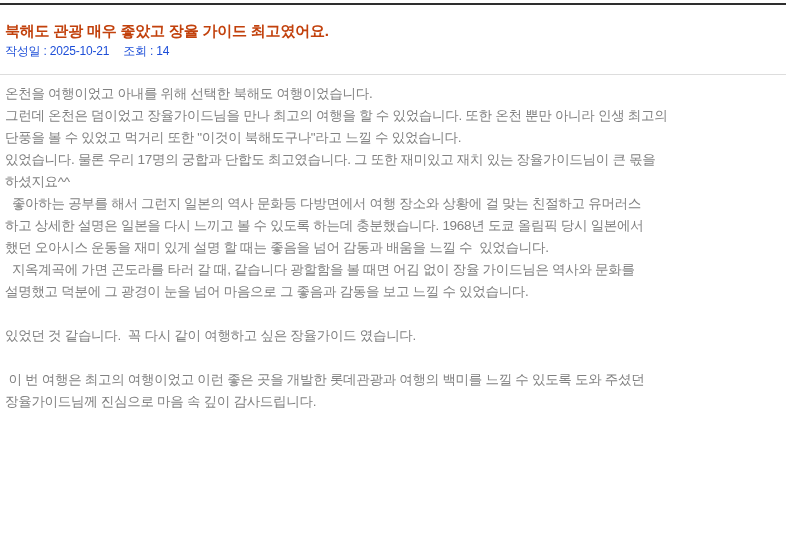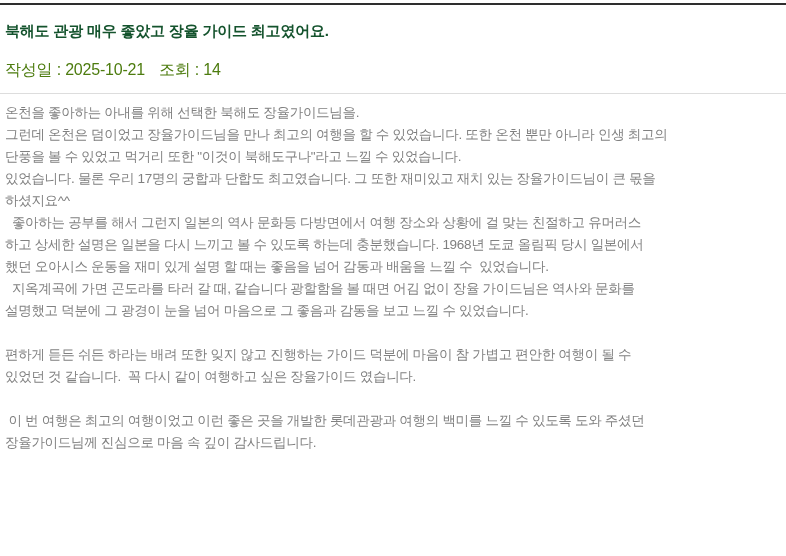--- a/index.html
+++ b/index.html
@@ -15,29 +15,29 @@
     }
     .post {
       margin-top: 3px;
       border-top: 2px solid #2e2e2e;
       padding: 0 6px 0 5px;
       box-sizing: border-box;
     }
     .title {
       font-size: 15px;
       font-weight: bold;
-      color: #14532d;
+      color: #c2410c;
       margin: 16px 0 0 0;
       line-height: 20px;
       letter-spacing: -0.2px;
     }
     .meta {
-      margin-top: 21px;
-      font-size: 16px;
-      color: #4d7c0f;
+      margin-top: 2px;
+      font-size: 12px;
+      color: #1d4ed8;
       line-height: 16px;
       letter-spacing: -0.2px;
     }
     .meta .views {
       margin-left: 14px;
     }
     .divider {
       border: none;
       border-top: 1px solid #dddddd;
       margin: 15px -6px 0 -5px;
@@ -58,30 +58,29 @@
 </head>
 <body>
 
 <div class="post">
   <h1 class="title">북해도 관광 매우 좋았고 장율 가이드 최고였어요.</h1>
   <div class="meta">
     <span class="date">작성일 : 2025-10-21</span><span class="views">조회 : 14</span>
   </div>
   <hr class="divider">
   <div class="body">
-    <div class="line">온천을 좋아하는 아내를 위해 선택한 북해도 장율가이드님을.</div>
+    <div class="line">온천을 여행이었고 아내를 위해 선택한 북해도 여행이었습니다.</div>
     <div class="line">그런데 온천은 덤이었고 장율가이드님을 만나 최고의 여행을 할 수 있었습니다. 또한 온천 뿐만 아니라 인생 최고의</div>
     <div class="line">단풍을 볼 수 있었고 먹거리 또한 "이것이 북해도구나"라고 느낄 수 있었습니다.</div>
     <div class="line">있었습니다. 물론 우리 17명의 궁합과 단합도 최고였습니다. 그 또한 재미있고 재치 있는 장율가이드님이 큰 몫을</div>
     <div class="line">하셨지요^^</div>
     <div class="line">  좋아하는 공부를 해서 그런지 일본의 역사 문화등 다방면에서 여행 장소와 상황에 걸 맞는 친절하고 유머러스</div>
     <div class="line">하고 상세한 설명은 일본을 다시 느끼고 볼 수 있도록 하는데 충분했습니다. 1968년 도쿄 올림픽 당시 일본에서</div>
     <div class="line">했던 오아시스 운동을 재미 있게 설명 할 때는 좋음을 넘어 감동과 배움을 느낄 수  있었습니다.</div>
     <div class="line">  지옥계곡에 가면 곤도라를 타러 갈 때, 같습니다 광할함을 볼 때면 어김 없이 장율 가이드님은 역사와 문화를</div>
     <div class="line">설명했고 덕분에 그 광경이 눈을 넘어 마음으로 그 좋음과 감동을 보고 느낄 수 있었습니다.</div>
     <div class="line"></div>
-    <div class="line">편하게 듣든 쉬든 하라는 배려 또한 잊지 않고 진행하는 가이드 덕분에 마음이 참 가볍고 편안한 여행이 될 수</div>
     <div class="line">있었던 것 같습니다.  꼭 다시 같이 여행하고 싶은 장율가이드 였습니다.</div>
     <div class="line"></div>
     <div class="line"> 이 번 여행은 최고의 여행이었고 이런 좋은 곳을 개발한 롯데관광과 여행의 백미를 느낄 수 있도록 도와 주셨던</div>
     <div class="line">장율가이드님께 진심으로 마음 속 깊이 감사드립니다.</div>
   </div>
 </div>
 
 </body></html>

